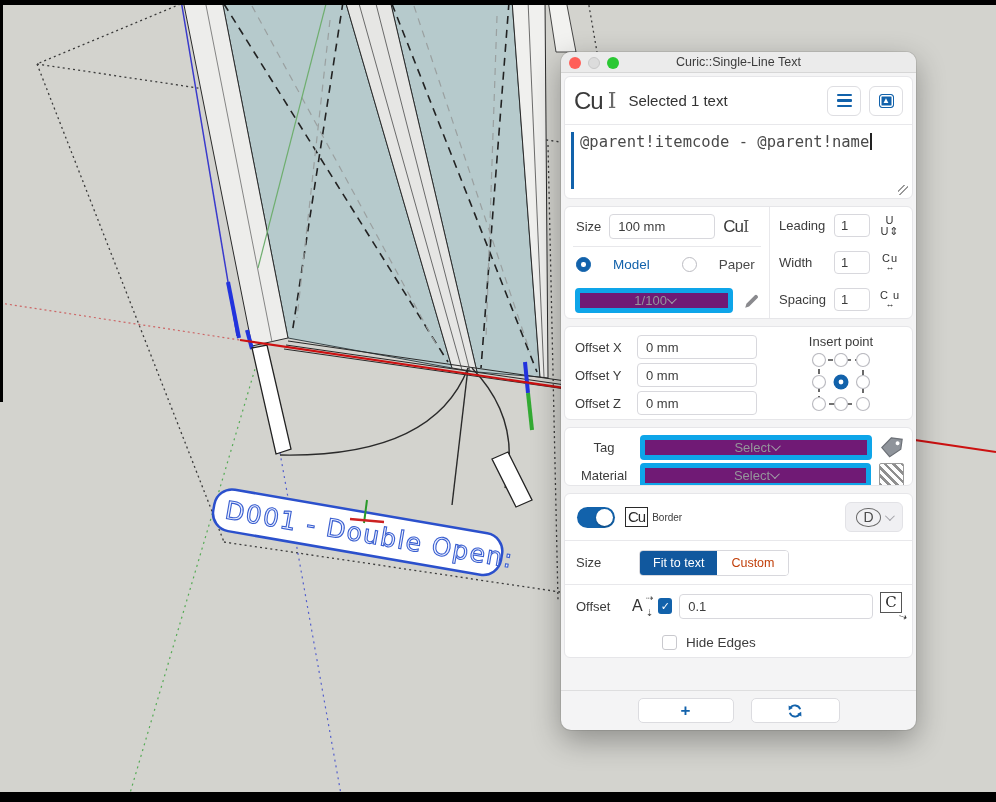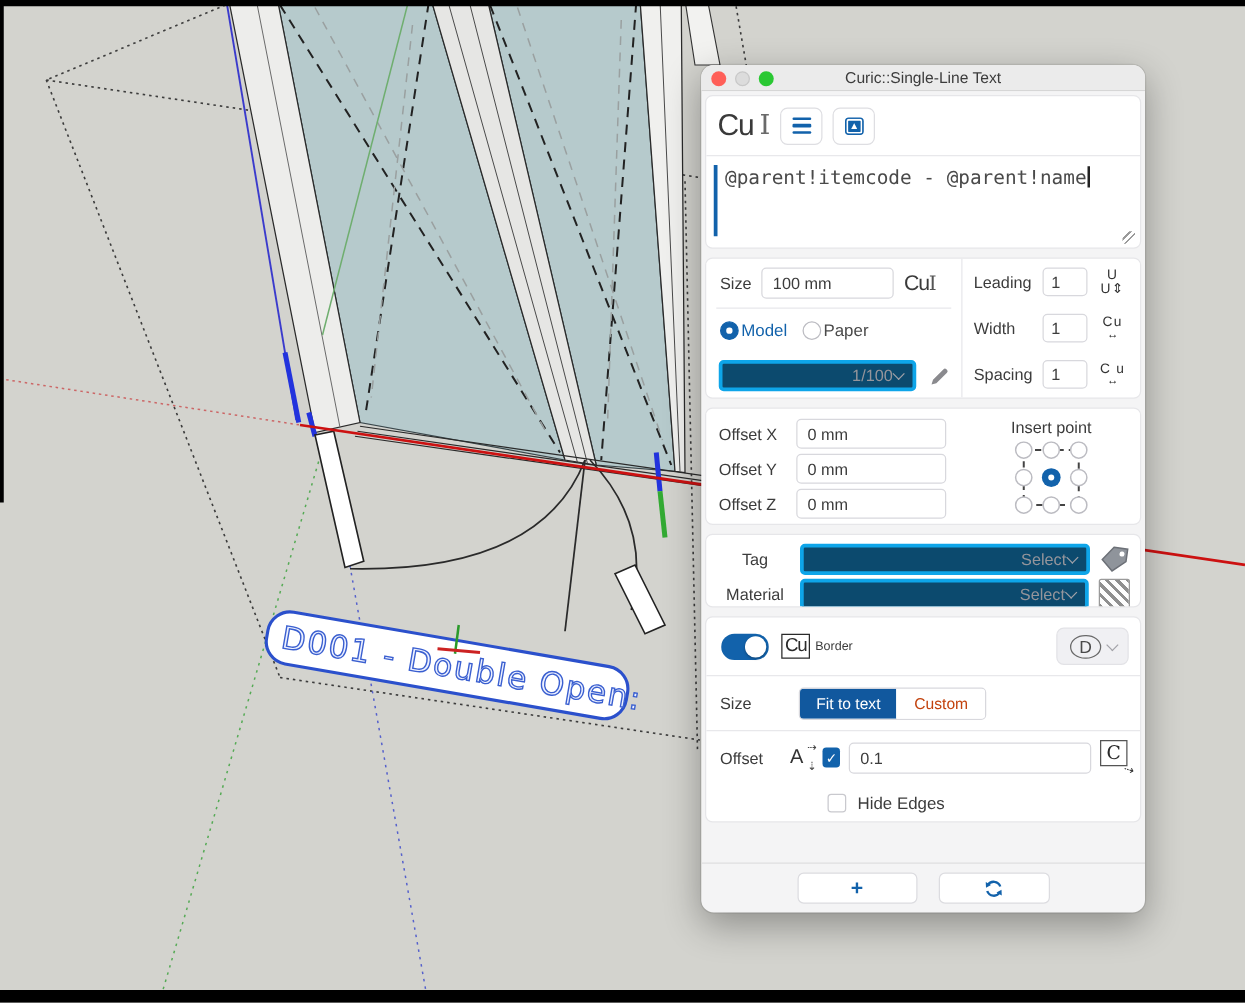--- a/index.html
+++ b/index.html
@@ -52,36 +52,36 @@
   .resize-h { position:absolute; right:4px; bottom:4px; width:10px; height:10px;
      background:
        linear-gradient(135deg, transparent 0 4px, #9a9a9a 4px 5.5px, transparent 5.5px 7.5px, #9a9a9a 7.5px 9px, transparent 9px);
   }
 
   
   .lbl { font-size:13px; color:#3c3c3c; }
   .inp { height:25px; border:1px solid #d8d8dd; border-radius:4px; background:#fff;
          font-size:13px; color:#3c3c3c; padding:0 8px;
          font-family:"Liberation Sans", sans-serif; outline:none; }
-  .select { height:25px; background:#0c4a6e; border:3px solid #0ea5e9; border-radius:4px;
+  .select { height:25px; background:#701a75; border:5px solid #0ea5e9; border-radius:4px;
             display:flex; align-items:center; padding:0 9px; color:#95959b; font-size:13px;
-            justify-content:flex-end; }
+            justify-content:center; }
   .chev { width:7px; height:7px; border-right:1.6px solid #a2a2a8;
           border-bottom:1.6px solid #a2a2a8; transform:rotate(45deg) translateY(-2px); }
 
   
   .c2 { display:flex; }
   .c2-left { width:205px; border-right:1px solid #e8e8eb; }
   .c2-right { flex:1; }
   .row { display:flex; align-items:center; }
   .size-row { height:39px; padding:0 8px 0 11px; gap:8px; }
   .cusize { font-size:17px; color:#3a3a3a; letter-spacing:-1px; white-space:nowrap; }
   .cusize .ib { font-family:"DejaVu Serif", serif; font-size:16px; color:#555; }
   .c2-div { height:1px; background:#e8e8eb; margin:0 8px; }
-  .radio-row { height:35px; padding:0 11px; gap:2px; }
+  .radio-row { height:35px; padding:0 11px; gap:22px; }
   .radio { width:15px; height:15px; border-radius:50%; background:#fff; border:1.5px solid #bcbcc2; }
   .radio.on { background:#1262ab; border-color:#1262ab; position:relative; }
   .radio.on:after { content:""; position:absolute; left:4.2px; top:4.2px; width:4.5px;
                     height:4.5px; border-radius:50%; background:#fff; }
   .radio-lbl-on { font-size:13.5px; color:#1262ab; margin-right:10px; }
   .radio-lbl-off { font-size:13.5px; color:#4a4a4a; }
   .scale-row { height:37px; padding:0 8px 0 10px; gap:10px; }
   .pencil { width:18px; height:18px; }
   .kv { height:37px; padding:0 7px 0 9px; gap:5px; }
   .kv .lbl { flex:1; }
@@ -243,20 +243,21 @@
         <span class="light gray"></span>
         <span class="light green"></span>
       </div>
       <span class="title">Curic::Single-Line Text</span>
     </div>
 
     <div class="card" style="top:24px; height:123px;">
       <div class="hdr-row">
         <span class="culogo">Cu</span>
           <span class="ibeam">I</span>
+        <span class="sel-label">Selected 1 text</span>
         <div class="hdr-btn">
           <span class="burger">
               <i></i>
               <i></i>
               <i></i>
             </span>
         </div>
         <div class="hdr-btn">
           <span class="export-ic">▲</span>
         </div>

